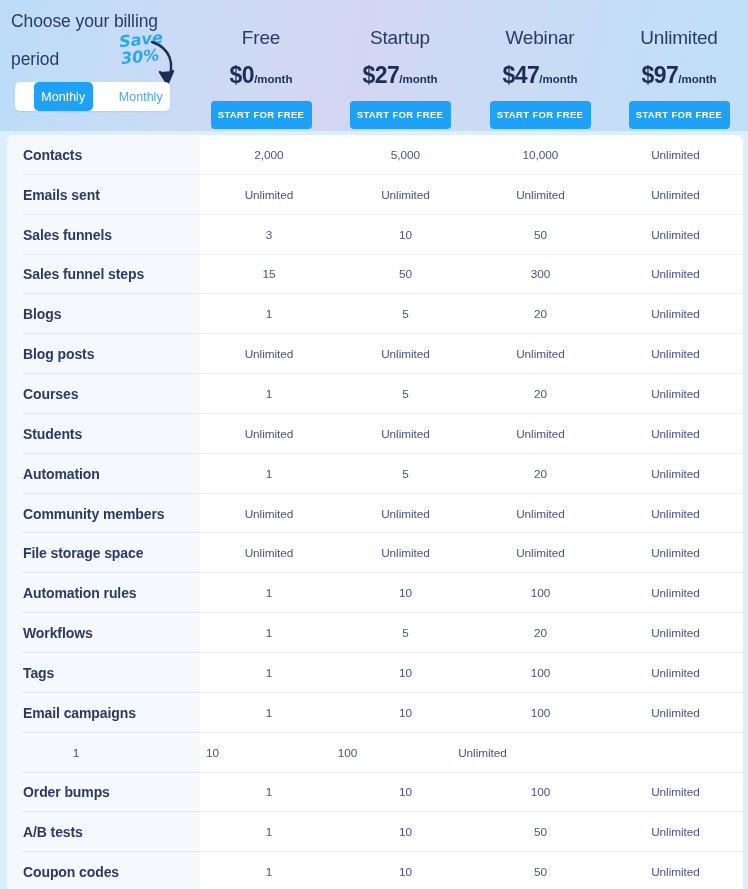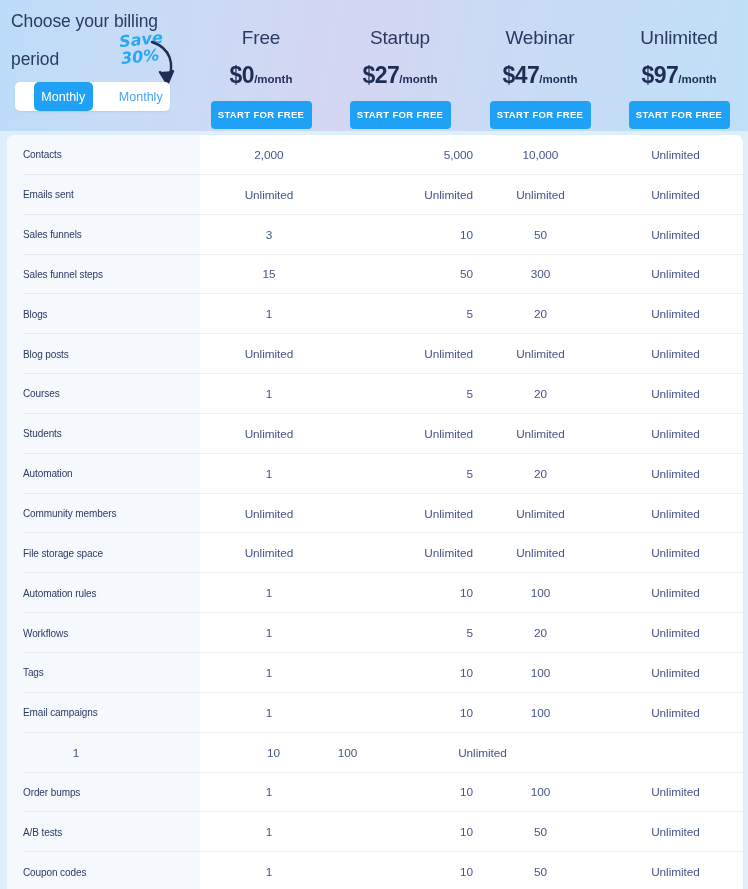--- a/index.html
+++ b/index.html
@@ -158,35 +158,35 @@
   .rows { position:relative; }
   .row {
     position:relative;
     display:flex;
     height:39.85px;
     align-items:center;
   }
   .cell-feature {
     width:193px;
     padding-left:16px;
-    font-size:10px;
-    font-weight:400;
+    font-size:14px;
+    font-weight:700;
     color:#2b3a63;
     letter-spacing:-0.1px;
     z-index:2;
   }
   .cell-val {
     width:135px;
     text-align:center;
     font-size:11.8px;
     color:#46548a;
     letter-spacing:-0.05px;
   }
   .cell-val.c0 { width:138px; }
-  .cell-val.c1 { width:135px;text-align:right; }
+  .cell-val.c1 { width:135px; }
   .cell-val.c2 { width:135px; }
   .cell-val.c3 { width:135px; }
 
   .row .sep-left, .row .sep-right {
     position:absolute;
     bottom:0;
     height:1px;
   }
   .sep-left { left:16px; width:177px; background:#e2e7f0; }
   .sep-right { left:193px; right:0; background:#eef0f4; }

